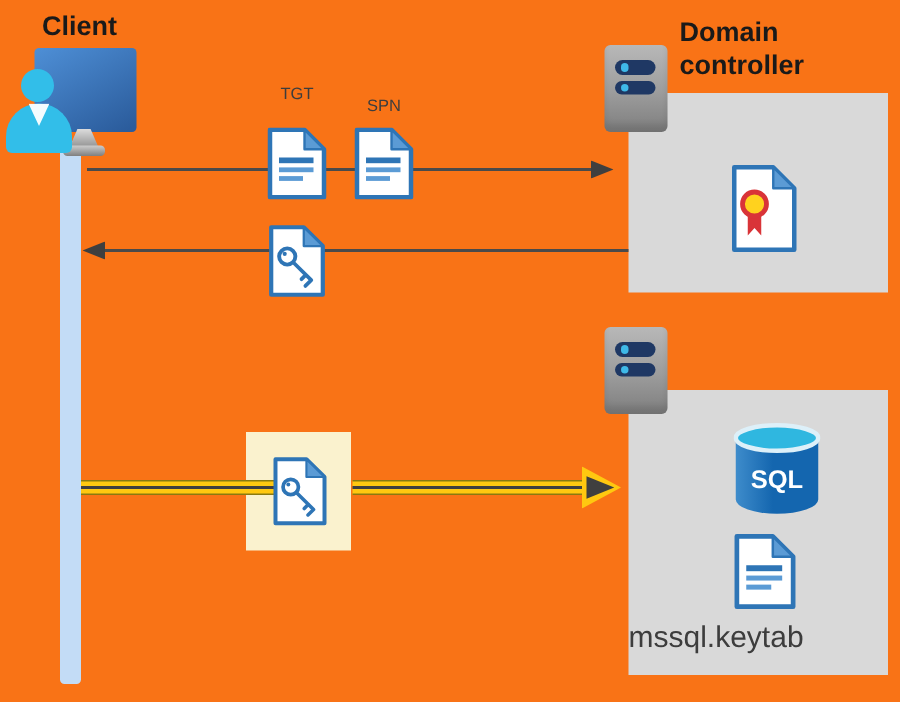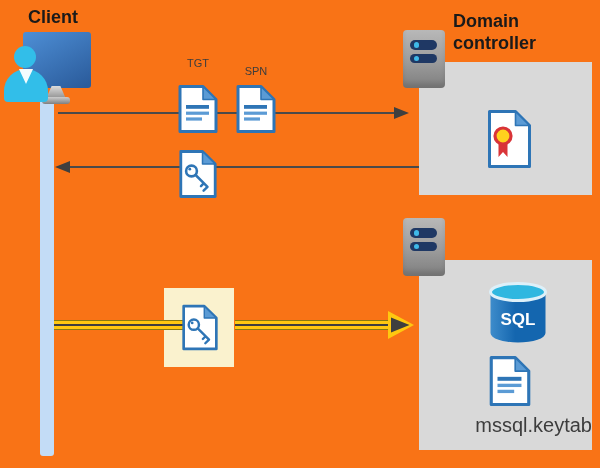--- a/index.html
+++ b/index.html
@@ -4,21 +4,21 @@
 <style>
   html,body{margin:0;padding:0;background:#fff;}
   .canvas{
     position:relative;width:600px;height:468px;background:#f97316;overflow:hidden;
     font-family:"Liberation Sans","DejaVu Sans",sans-serif;
   }
   .abs{position:absolute;}
   
   .h-label{font-weight:bold;font-size:18px;color:var(--text-dark,#1a1a1a);line-height:22px;}
   .t-label{font-size:11px;color:var(--text-gray,#3d3d3d);text-align:center;}
-  .file-label{font-size:20px;color:var(--text-gray,#3d3d3d);text-align:right;}
+  .file-label{font-size:20px;color:var(--text-gray,#3d3d3d);text-align:left;}
   
   .monitor{left:23px;top:32px;width:68px;height:56px;border-radius:3px;
     background:linear-gradient(150deg,var(--monitor-blue-light,#4E8FD6) 0%,var(--monitor-blue-dark,#2B5C9C) 95%);}
   .stand-neck{left:46px;top:86px;width:20px;height:13px;
     clip-path:polygon(28% 0,72% 0,100% 100%,0 100%);
     background:linear-gradient(180deg,#dcdcdc,#8e8e8e);}
   .stand-base{left:42px;top:97px;width:28px;height:7px;border-radius:3px;
     background:linear-gradient(180deg,#cccccc,#7f7f7f);}
   .person-head{left:14px;top:46px;width:22px;height:22px;border-radius:50%;
     background:var(--person-cyan,#32BEE9);}

